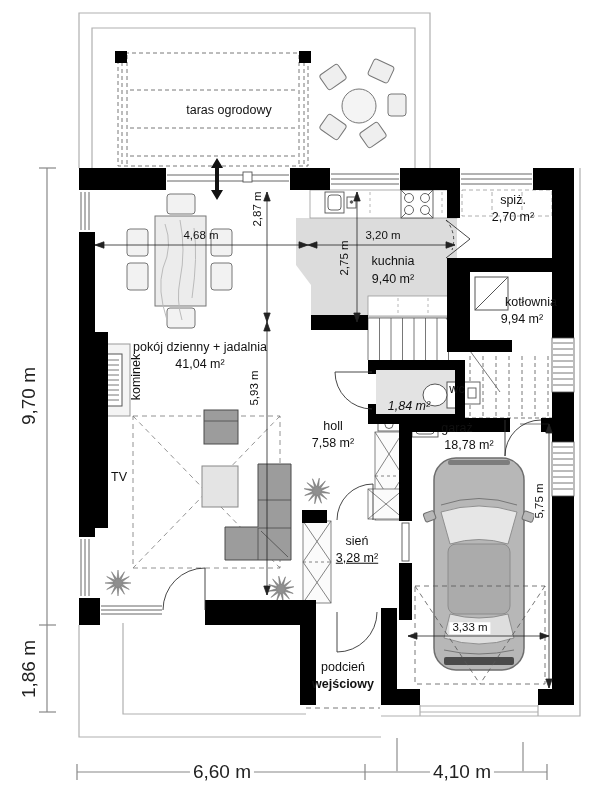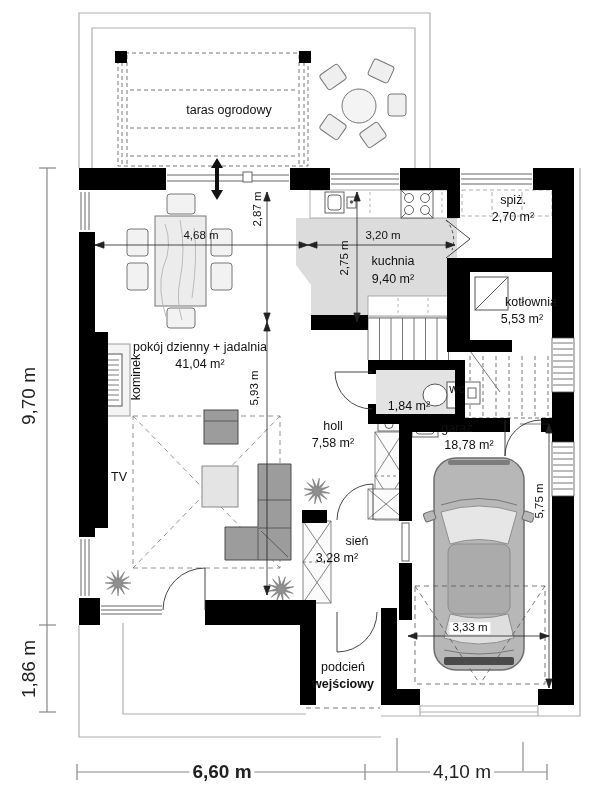--- a/index.html
+++ b/index.html
@@ -398,46 +398,46 @@
   <div class="lbl" style="left:200px;top:347px;">pokój dzienny + jadalnia</div>
   <div class="lbl" style="left:200px;top:364px;">41,04 m²</div>
 
   <div class="lbl" style="left:393px;top:261px;">kuchnia</div>
   <div class="lbl" style="left:393px;top:279px;">9,40 m²</div>
 
   <div class="lbl" style="left:513px;top:200px;">spiż.</div>
   <div class="lbl" style="left:513px;top:217px;">2,70 m²</div>
 
   <div class="lbl" style="left:519px;top:302px;padding-left:24px;">kotłownia</div>
-  <div class="lbl" style="left:522px;top:319px;">5,53 m²</div>
+  <div class="lbl" style="left:522px;top:319px;">9,94 m²</div>
 
   <div class="lbl" style="left:409px;top:389px;margin-left:48px;">wc</div>
-  <div class="lbl" style="left:409px;top:406px;">1,84 m²</div>
+  <div class="lbl" style="left:409px;top:406px;font-style:italic;">1,84 m²</div>
 
   <div class="lbl" style="left:333px;top:426px;">holl</div>
   <div class="lbl" style="left:333px;top:443px;">7,58 m²</div>
 
   <div class="lbl" style="left:449px;top:428px;margin-left:8px;">garaż</div>
   <div class="lbl" style="left:469px;top:445px;">18,78 m²</div>
 
   <div class="lbl" style="left:357px;top:541px;">sień</div>
-  <div class="lbl" style="left:337px;top:558px;">3,28 m²</div>
+  <div class="lbl" style="left:357px;top:558px;text-decoration:underline;">3,28 m²</div>
 
   <div class="lbl" style="left:343px;top:667px;">podcień</div>
   <div class="lbl" style="left:343px;top:684px;font-weight:bold;">wejściowy</div>
 
   <div class="lbl v" style="left:136px;top:377px;">kominek</div>
   <div class="lbl" style="left:119px;top:477px;">TV</div>
 
   <div class="lbl sm" style="left:201px;top:236px;">4,68 m</div>
   <div class="lbl sm v" style="left:258px;top:209px;">2,87 m</div>
   <div class="lbl sm" style="left:383px;top:236px;">3,20 m</div>
   <div class="lbl sm v" style="left:345px;top:258px;">2,75 m</div>
   <div class="lbl sm v" style="left:255px;top:388px;">5,93 m</div>
   <div class="lbl sm bgw" style="left:470px;top:628px;">3,33 m</div>
   <div class="lbl sm v bgw" style="left:540px;top:501px;">5,75 m</div>
 
   <div class="lbl big v" style="left:28px;top:396px;">9,70 m</div>
   <div class="lbl big v" style="left:28px;top:669px;">1,86 m</div>
-  <div class="lbl big bgw" style="left:222px;top:771px;font-weight:bold;">6,60 m</div>
+  <div class="lbl big bgw" style="left:222px;top:771px;">6,60 m</div>
   <div class="lbl big bgw" style="left:462px;top:771px;">4,10 m</div>
 
 </div>
 
 </body></html>

